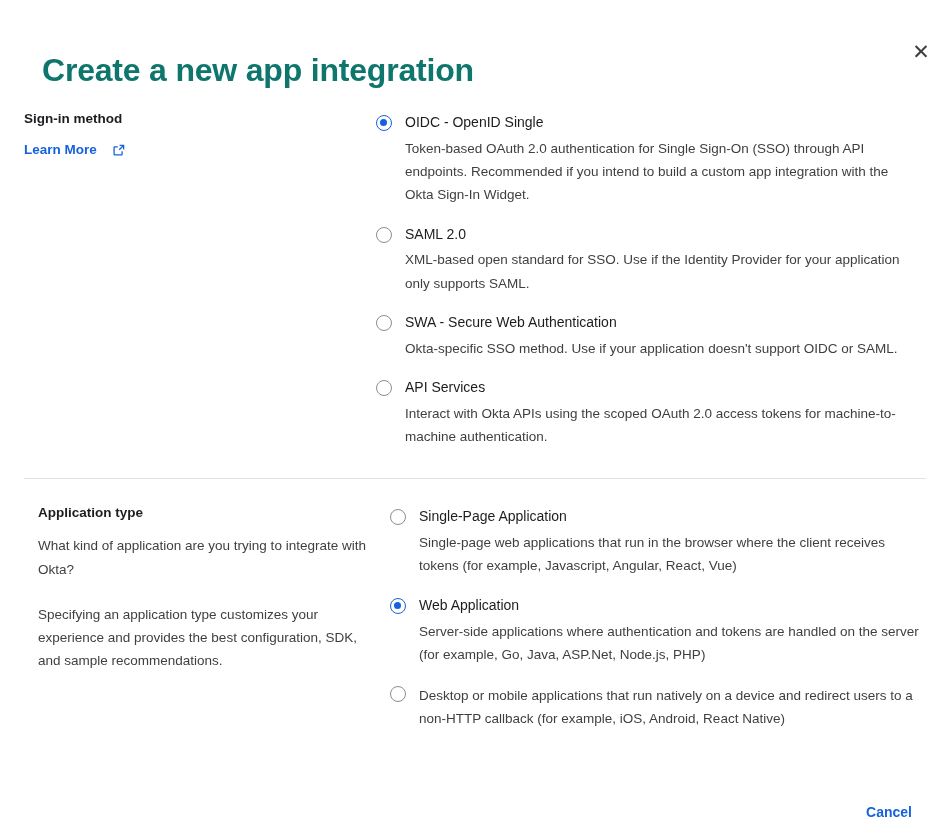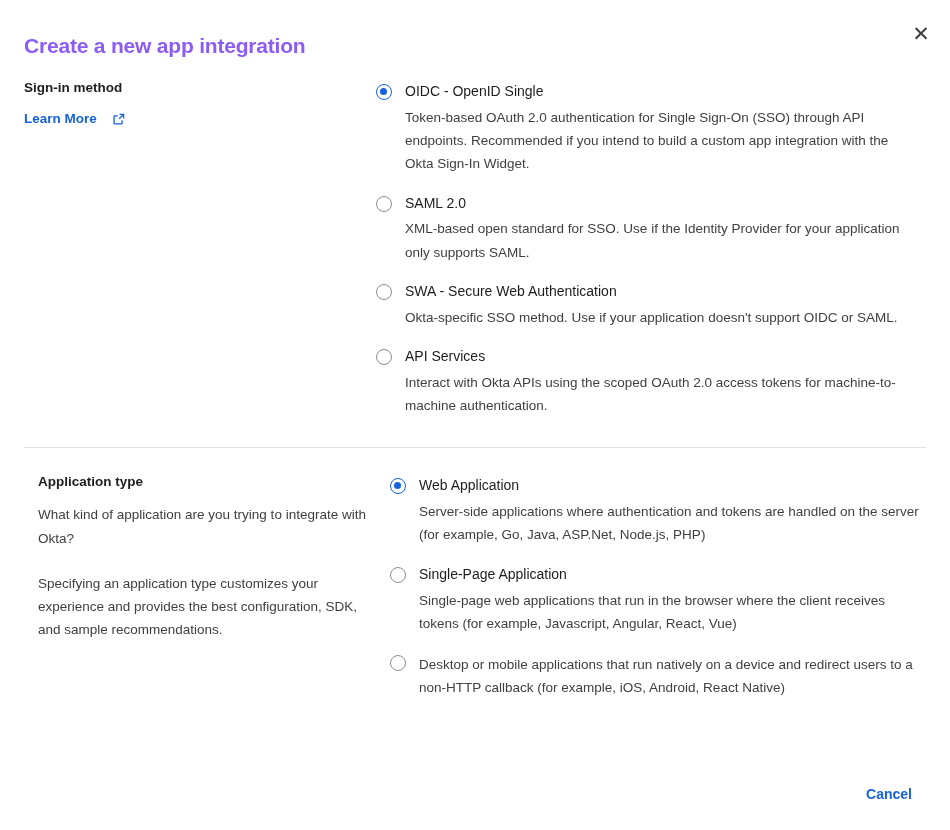--- a/index.html
+++ b/index.html
@@ -33,26 +33,26 @@
     color: #3f3f43;
     font-size: 21px;
     line-height: 1;
     cursor: pointer;
     padding: 0;
     display: flex;
     align-items: center;
     justify-content: center;
   }
   .dialog-title {
-    margin: 0;
+    margin: 18px;
     padding: 34px 24px 0 24px;
-    font-size: 21px;
+    font-size: 32px;
     font-weight: bold;
     letter-spacing: -0.2px;
-    color: #8b5cf6;
+    color: #0f766e;
   }
 
   .section {
     display: flex;
     padding: 0 24px;
     margin-top: 22px;
   }
   .section-left {
     width: 352px;
     flex: 0 0 352px;
@@ -251,32 +251,32 @@
   <div class="section app-type-body" style="margin-top:26px;">
     <div class="section-left">
       <h3>Application type</h3>
       <p>What kind of application are you trying to integrate with Okta?</p>
       <p>Specifying an application type customizes your experience and provides the best configuration, SDK, and sample recommendations.</p>
     </div>
 
     <div class="section-right">
 
       <div class="radio-row">
+        <span class="radio"></span>
+        <span class="radio-text">
+          <span class="radio-label">Single-Page Application</span>
+          <span class="radio-desc">Single-page web applications that run in the browser where the client receives tokens (for example, Javascript, Angular, React, Vue)</span>
+        </span>
+      </div>
+
+      <div class="radio-row">
         <span class="radio checked"></span>
         <span class="radio-text">
           <span class="radio-label">Web Application</span>
           <span class="radio-desc">Server-side applications where authentication and tokens are handled on the server (for example, Go, Java, ASP.Net, Node.js, PHP)</span>
-        </span>
-      </div>
-
-      <div class="radio-row">
-        <span class="radio"></span>
-        <span class="radio-text">
-          <span class="radio-label">Single-Page Application</span>
-          <span class="radio-desc">Single-page web applications that run in the browser where the client receives tokens (for example, Javascript, Angular, React, Vue)</span>
         </span>
       </div>
 
       <div class="radio-row">
         <span class="radio"></span>
         <span class="radio-text">
           <span class="radio-desc">Desktop or mobile applications that run natively on a device and redirect users to a non-HTTP callback (for example, iOS, Android, React Native)</span>
         </span>
       </div>
 

